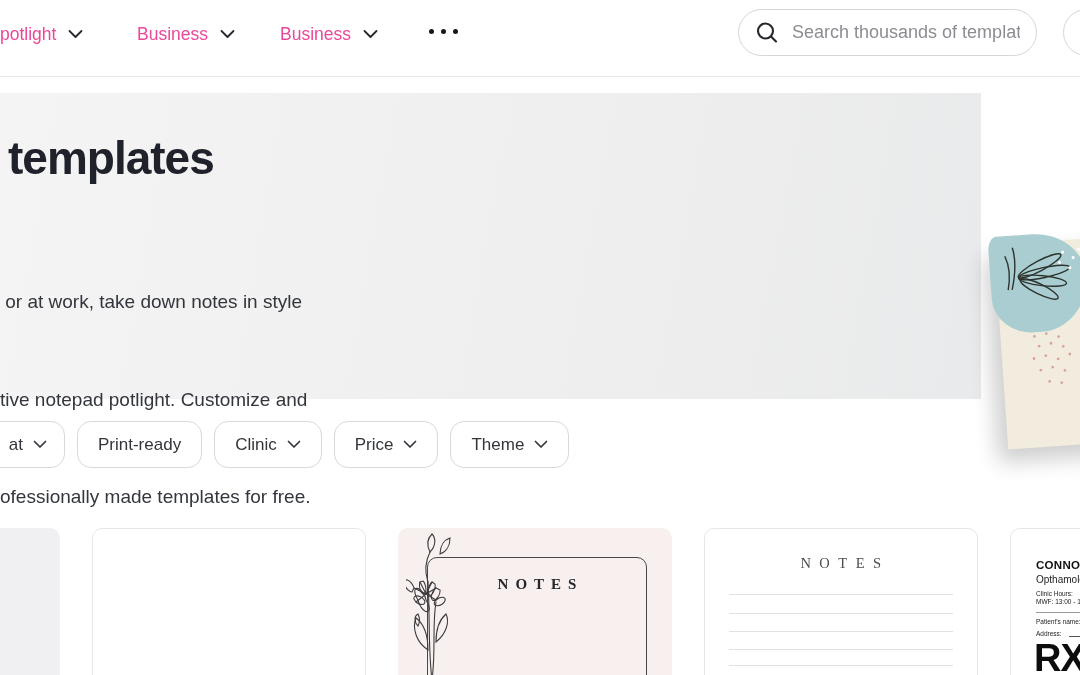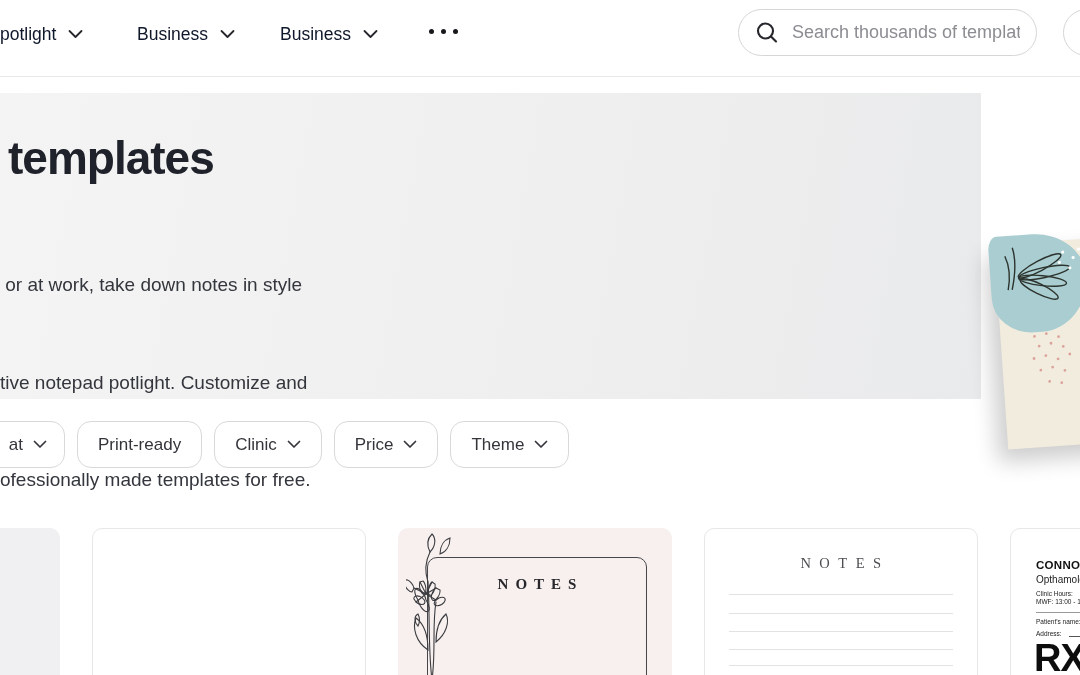--- a/index.html
+++ b/index.html
@@ -1,33 +1,33 @@
 <!DOCTYPE html>
 <html><head>
 <meta charset="utf-8">
 <style>
   html,body{margin:0;padding:0;background:#fff;}
   *{box-sizing:border-box;font-family:"Liberation Sans",sans-serif;}
   .stage{position:relative;width:1080px;height:675px;overflow:hidden;background:#fff;}
 
   
   .header{position:absolute;left:0;top:0;width:1080px;height:77px;background:#fff;border-bottom:1px solid #e8e8e8;}
-  .nav-item{position:absolute;top:20px;display:flex;align-items:center;gap:12px;font-size:17.5px;color:#0f172a;cursor:pointer;height:28px;}
+  .nav-item{position:absolute;top:20px;display:flex;align-items:center;gap:12px;font-size:17.5px;color:#ec4899;cursor:pointer;height:28px;}
   .nav-item .chev{display:block;}
   .more-dots{position:absolute;top:29px;display:flex;gap:7px;cursor:pointer;}
   .more-dots i{width:5px;height:5px;border-radius:50%;background:#17181c;}
   .search-pill{position:absolute;left:738px;top:9px;width:299px;height:47px;border:1px solid #d6d6d8;border-radius:24px;background:#fff;display:flex;align-items:center;padding:0 14px 0 15px;gap:10px;}
   .search-pill input{border:none;outline:none;flex:1;font-size:18px;color:#333;background:transparent;min-width:0;}
   .search-pill input::placeholder{color:#8b8d92;}
   .pill-stub{position:absolute;left:1063px;top:9px;width:70px;height:47px;border:1px solid #d6d6d8;border-radius:24px;background:#fff;}
 
   
   .hero{position:absolute;left:0;top:93px;width:981px;height:306px;background:linear-gradient(100deg,#f4f4f4 0%,#efefef 55%,#e9eaeb 100%);}
   .hero-title{position:absolute;left:8px;top:38px;font-size:46px;font-weight:700;letter-spacing:-1px;color:#20222b;}
-  .hero-desc{position:absolute;left:0;top:111px;font-size:19px;line-height:32.5px;color:#33363c;white-space:pre;}
+  .hero-desc{position:absolute;left:0;top:128px;font-size:19px;line-height:32.5px;color:#33363c;white-space:pre;}
   
   .notepad{position:absolute;left:994px;top:152px;width:215px;height:205px;background:#f2ecdf;transform:rotate(-4deg);transform-origin:top left;box-shadow:-10px 12px 22px rgba(0,0,0,.20);}
   .blob{position:absolute;left:-6px;top:-8px;width:96px;height:98px;background:#a9cdd0;border-radius:12% 70% 65% 55%/18% 60% 70% 48%;}
   .pad-sketch{position:absolute;left:2px;top:2px;}
 
   
   .chips-row{position:absolute;left:77px;top:421px;display:flex;gap:12px;align-items:center;}
   .chip{display:inline-flex;align-items:center;justify-content:center;gap:10px;height:47px;padding:0 20px;border:1px solid #d9d9db;border-radius:14px;background:#fff;font-size:17px;color:#33353a;cursor:pointer;white-space:nowrap;}
   .chip-cut{position:absolute;left:-55px;top:421px;width:120px;justify-content:flex-end;padding-right:17px;}
 

